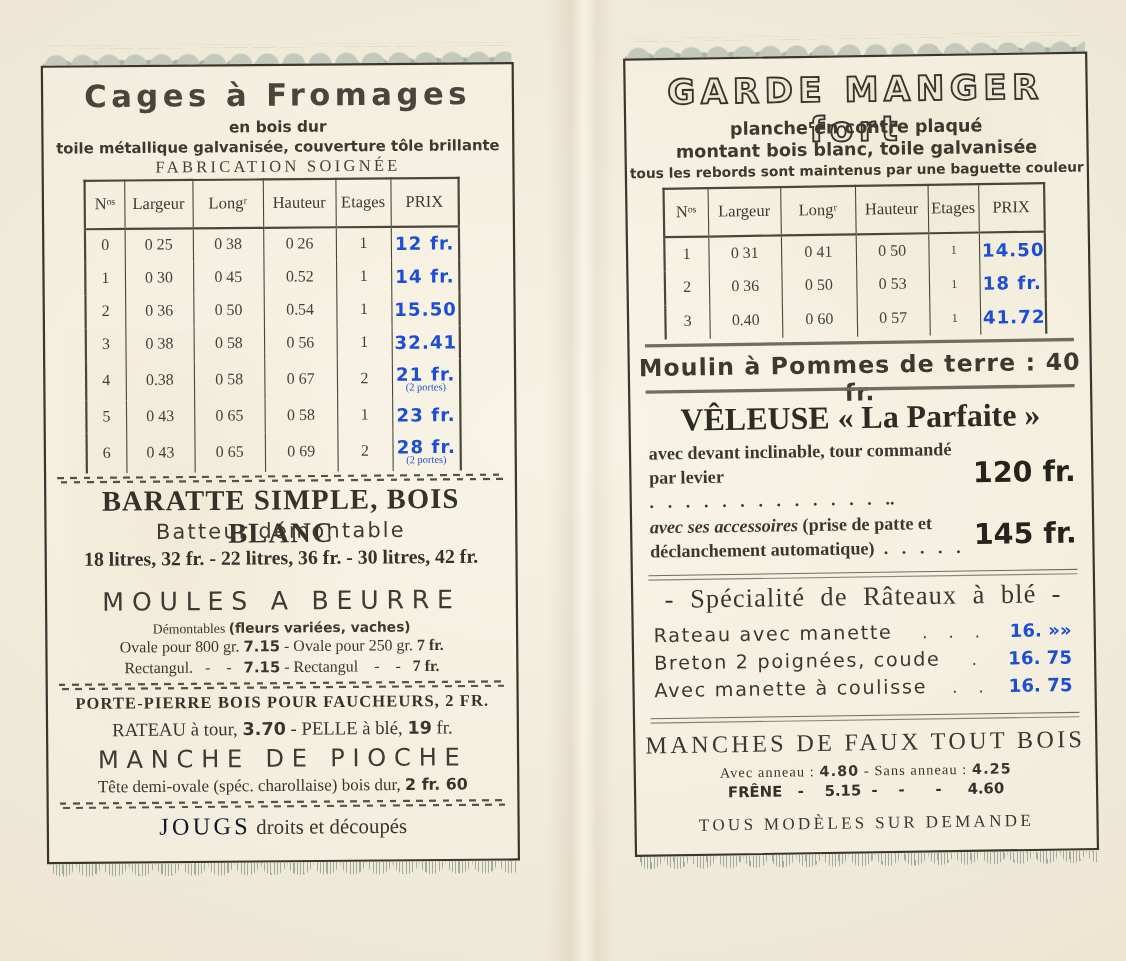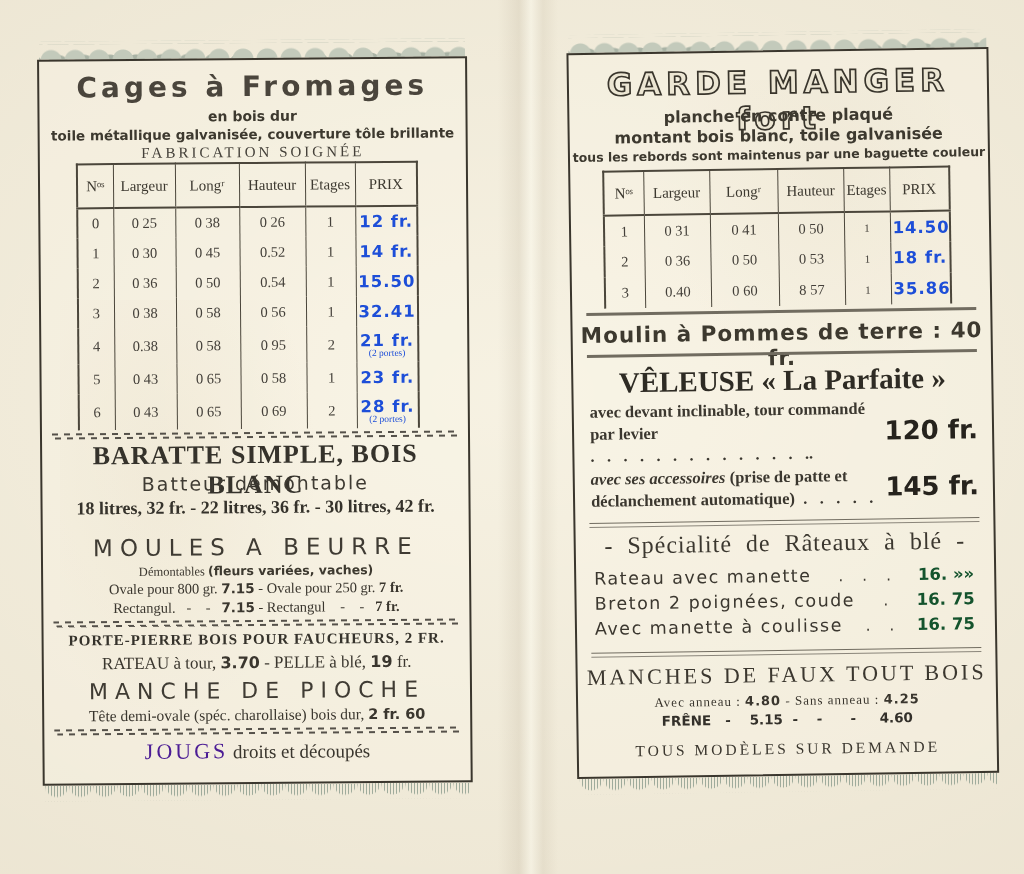--- a/index.html
+++ b/index.html
@@ -76,21 +76,21 @@
   .rule{position:absolute;left:14px;right:14px;border-top:3px solid #716c60;}
   .rule-thin-double{position:absolute;left:14px;right:14px;height:3px;border-top:1.5px solid #716c60;border-bottom:1px solid #8a857a;}
 
   .veleuse-item{position:absolute;left:16px;right:14px;display:flex;align-items:center;}
   .veleuse-desc{flex:1;text-align:left;font-family:"Liberation Serif",serif;font-size:16.5px;font-weight:bold;color:#3b372f;line-height:1.35;}
   .veleuse-price{font-family:"DejaVu Sans",sans-serif;font-weight:bold;font-size:26px;color:#26231d;white-space:nowrap;margin-left:6px;}
 
   .spec-row{position:absolute;left:18px;right:20px;display:flex;align-items:baseline;}
   .spec-label{font-family:"DejaVu Sans",sans-serif;font-size:17.5px;letter-spacing:1.5px;color:#3b372f;}
   .spec-dots{flex:1;text-align:center;font-family:"DejaVu Sans",sans-serif;font-size:15px;color:#3b372f;}
-  .spec-price{font-family:"DejaVu Sans",sans-serif;font-weight:bold;font-size:16.5px;color:#14532d;white-space:pre;}
+  .spec-price{font-family:"DejaVu Sans",sans-serif;font-weight:bold;font-size:16.5px;color:#1d4ed8;white-space:pre;}
 </style>
 </head>
 <body>
 
 <div class="fold"></div>
 <div class="stain1"></div>
 <div class="stain2"></div>
 
 <div class="page-wrap left">
   <div class="scallop-top"></div>
@@ -150,21 +150,21 @@
             <td>0 38</td>
             <td>0 58</td>
             <td>0 56</td>
             <td>1</td>
             <td class="prix">32.41</td>
         </tr>
         <tr style="height:36px">
           <td>4</td>
             <td>0.38</td>
             <td>0 58</td>
-            <td>0 95</td>
+            <td>0 67</td>
             <td>2</td>
             <td class="prix"><span>21 fr.</span><span class="note">(2 portes)</span></td>
         </tr>
         <tr style="height:30px">
           <td>5</td>
             <td>0 43</td>
             <td>0 65</td>
             <td>0 58</td>
             <td>1</td>
             <td class="prix">23 fr.</td>
@@ -194,21 +194,21 @@
     <div class="dash-div" style="top:560px;"></div>
 
     <div class="abs display-serif" style="top:571px;font-size:15px;letter-spacing:1px;">PORTE-PIERRE BOIS POUR FAUCHEURS, 2 FR.</div>
     <div class="abs serif-line" style="top:593px;font-size:17px;"><span>RATEAU à tour, </span><b style="font-family:'DejaVu Sans',sans-serif;font-size:16px;text-align:center;">3.70</b><span> - PELLE à blé, </span><b style="font-family:'DejaVu Sans',sans-serif;font-size:16px;">19</b><span> fr.</span></div>
 
     <div class="abs spaced-sans" style="top:618px;font-size:22px;letter-spacing:7px;">MANCHE DE PIOCHE</div>
     <div class="abs serif-line" style="top:646px;font-size:15.5px;"><span>Tête demi-ovale (spéc. charollaise) bois dur, </span><b style="font-family:'DejaVu Sans',sans-serif;font-size:14.5px;">2 fr. 60</b></div>
 
     <div class="dash-div" style="top:668px;"></div>
 
-    <div class="abs serif-line" style="top:678px;font-size:19px;"><span style="font-size:22px;letter-spacing:3px;color:#4c1d95;">JOUGS</span><span> droits et découpés</span></div>
+    <div class="abs serif-line" style="top:678px;font-size:19px;"><span style="font-size:22px;letter-spacing:3px;color:#0f172a;">JOUGS</span><span> droits et découpés</span></div>
   </div>
   <div class="scallop-bottom"></div>
 </div>
 
 <div class="page-wrap right">
   <div class="scallop-top"></div>
   <div class="frame">
 
     <div class="abs outline-title" style="top:12px;">GARDE MANGER fort</div>
     <div class="abs bold-sans-sm" style="top:54px;font-size:16px;">planche en contre plaqué</div>
@@ -248,23 +248,23 @@
             <td>0 36</td>
             <td>0 50</td>
             <td>0 53</td>
             <td style="font-size:11px;">1</td>
             <td class="prix">18 fr.</td>
         </tr>
         <tr style="height:31px">
           <td>3</td>
             <td>0.40</td>
             <td>0 60</td>
-            <td>8 57</td>
+            <td>0 57</td>
             <td style="font-size:11px;">1</td>
-            <td class="prix">35.86</td>
+            <td class="prix">41.72</td>
         </tr>
       </tbody>
     </table>
 
     <div class="rule" style="top:258px;"></div>
     <div class="abs bold-sans-sm" style="top:268px;font-size:21.5px;letter-spacing:1px;">Moulin à Pommes de terre : 40 fr.</div>
     <div class="rule" style="top:300px;"></div>
 
     <div class="abs display-serif" style="top:312px;font-size:29px;color:#2e2b24;">VÊLEUSE « La Parfaite »</div>
 

